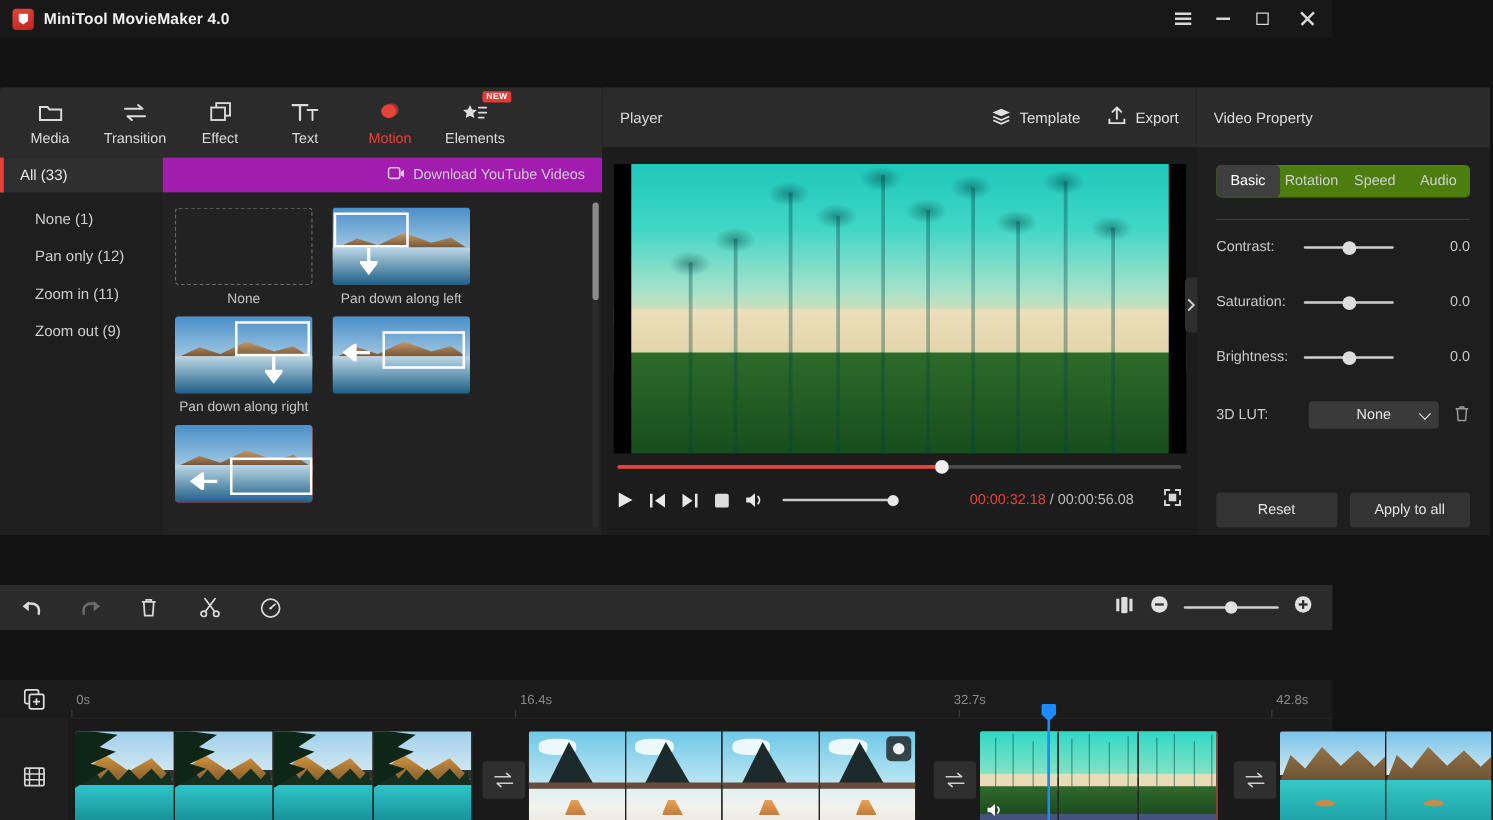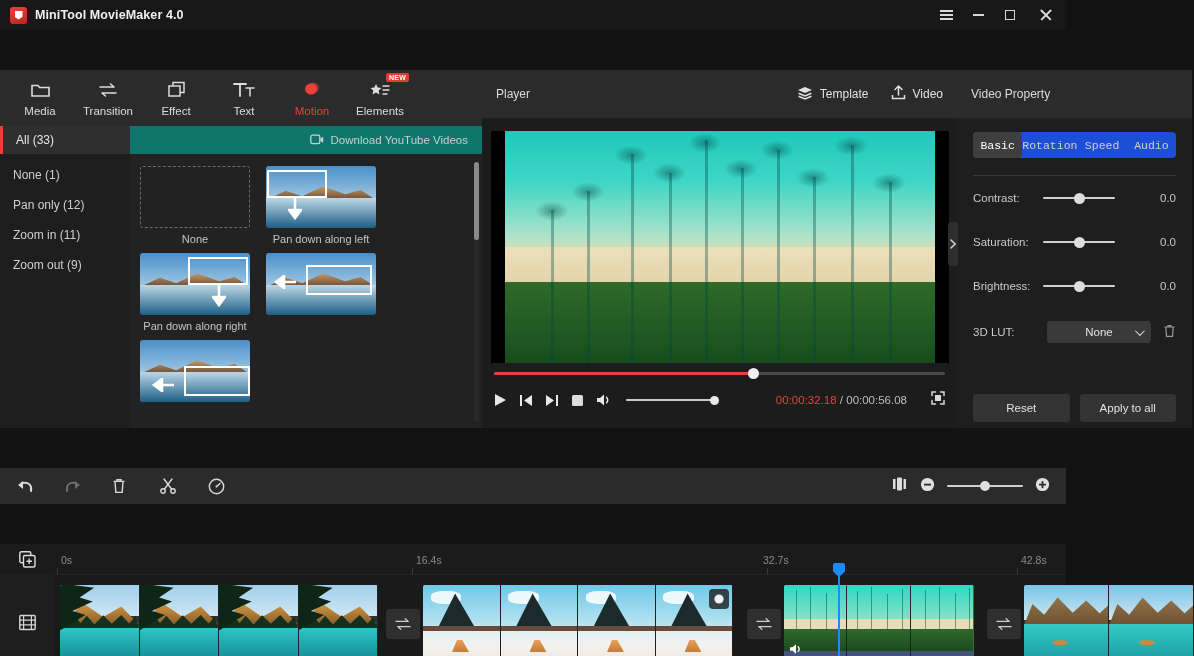--- a/index.html
+++ b/index.html
@@ -70,27 +70,27 @@
   
   .panelhead { height: 28px; flex: 0 0 28px; display: flex; background: #222; }
   .cathead {
     width: 130px; flex: 0 0 130px; background: #2f2f2f; display: flex; align-items: center;
     padding-left: 16px; font-size: 12px; color: #e6e6e6; position: relative;
   }
   .cathead::before {
     content:""; position:absolute; left:0; top:0; bottom:0; width:3px; background:#e8413a;
   }
   .headright {
-    flex: 1; background: #0f766e; display:flex; align-items:center; justify-content:flex-end;
+    flex: 1; background: #a21caf; display:flex; align-items:center; justify-content:flex-end;
     padding-right: 14px; gap: 7px; font-size: 11.5px; color: #ccc;
   }
 
   .panelbody { flex: 1; display: flex; overflow: hidden; }
   .catlist { width: 130px; flex: 0 0 130px; background: #1e1e1e; padding-top: 6px; }
-  .catitem { height: 30px; display: flex; align-items: center; padding-left: 13px; font-size: 12px; color: #cfcfcf; }
+  .catitem { height: 30px; display: flex; align-items: center; padding-left: 28px; font-size: 12px; color: #cfcfcf; }
 
   .gridwrap { flex: 1; background: #222; position: relative; overflow: hidden; }
   .grid { padding: 12px 10px 0 10px; display: flex; flex-wrap: wrap; gap: 8px 16px; }
   .cell { width: 110px; }
   .thumb {
     width: 110px; height: 62px; border-radius: 3px; position: relative; overflow: hidden;
     background: #2a2a2a;
   }
   .thumb.none-th { border: 1px dashed #6a6a6a; background: transparent; }
   .thumb.sel { outline: 1.5px solid #e8413a; outline-offset: -1px; }
@@ -155,21 +155,21 @@
 
   .collapse-handle {
     position:absolute; right:-1px; top: 152px; width: 10px; height: 44px; background:#2e2e2e;
     border-radius: 4px 0 0 4px; display:flex; align-items:center; justify-content:center; color:#ccc; font-size:9px;
   }
 
   
   .props { width: 237px; flex: 1; background: #1e1e1e; display:flex; flex-direction:column; }
   .propshead { height: 48px; flex:0 0 48px; background:#2b2b2b; display:flex; align-items:center; padding-left:14px; font-size:12px; color:#dcdcdc;}
   .propsbody { flex:1; padding: 14px 16px 0 16px; }
-  .tabs { display:flex; background:#1d4ed8; border-radius:4px; height:26px; overflow:hidden; margin-bottom: 17px; font-family: Liberation Mono, monospace;}
+  .tabs { display:flex; background:#4d7c0f; border-radius:4px; height:26px; overflow:hidden; margin-bottom: 17px;}
   .tab { flex:1; display:flex; align-items:center; justify-content:center; font-size:11.5px; color:#cfcfcf; }
   .tab.active { background:#3f3f3f; color:#fff; border-radius:4px; }
   .divider { height:1px; background:#3a3a3a; margin: 13px 0 0 0; }
   .prow { display:flex; align-items:center; height: 44px; font-size:11.5px; color:#cacaca; }
   .plab { width: 70px; flex:0 0 70px; }
   .sl { width: 72px; height: 2.5px; background:#cfcfcf; position:relative; border-radius:2px;}
   .slh { position:absolute; left:50%; top:50%; width:11px; height:11px; margin-left:-5.5px; margin-top:-5.5px;
          background:#ddd; border-radius:50%; }
   .pval { margin-left:auto; font-size:11.5px; color:#c8c8c8; }
   .lutrow { display:flex; align-items:center; height:40px; margin-top:4px; font-size:11.5px; color:#cacaca;}
@@ -468,21 +468,21 @@
           </span>
           <span>Template</span>
         </div>
         <div class="phbtn">
           <span>
             <svg width="15" height="15" viewBox="0 0 15 15">
                 <path d="M7.5 10V1.5M4 4.5L7.5 1 11 4.5" stroke="#e0e0e0" stroke-width="1.5" fill="none" stroke-linecap="round" stroke-linejoin="round"></path>
                 <path d="M1.5 10v3.5h12V10" stroke="#e0e0e0" stroke-width="1.5" fill="none"></path>
               </svg>
           </span>
-          <span>Video</span>
+          <span>Export</span>
         </div>
       </div>
 
       <div class="stage">
         <div class="video">
           <div class="beach">
             <div class="bsea"></div>
               <div class="bsand"></div>
               <div class="bgrass"></div>
             <div class="bshade">

